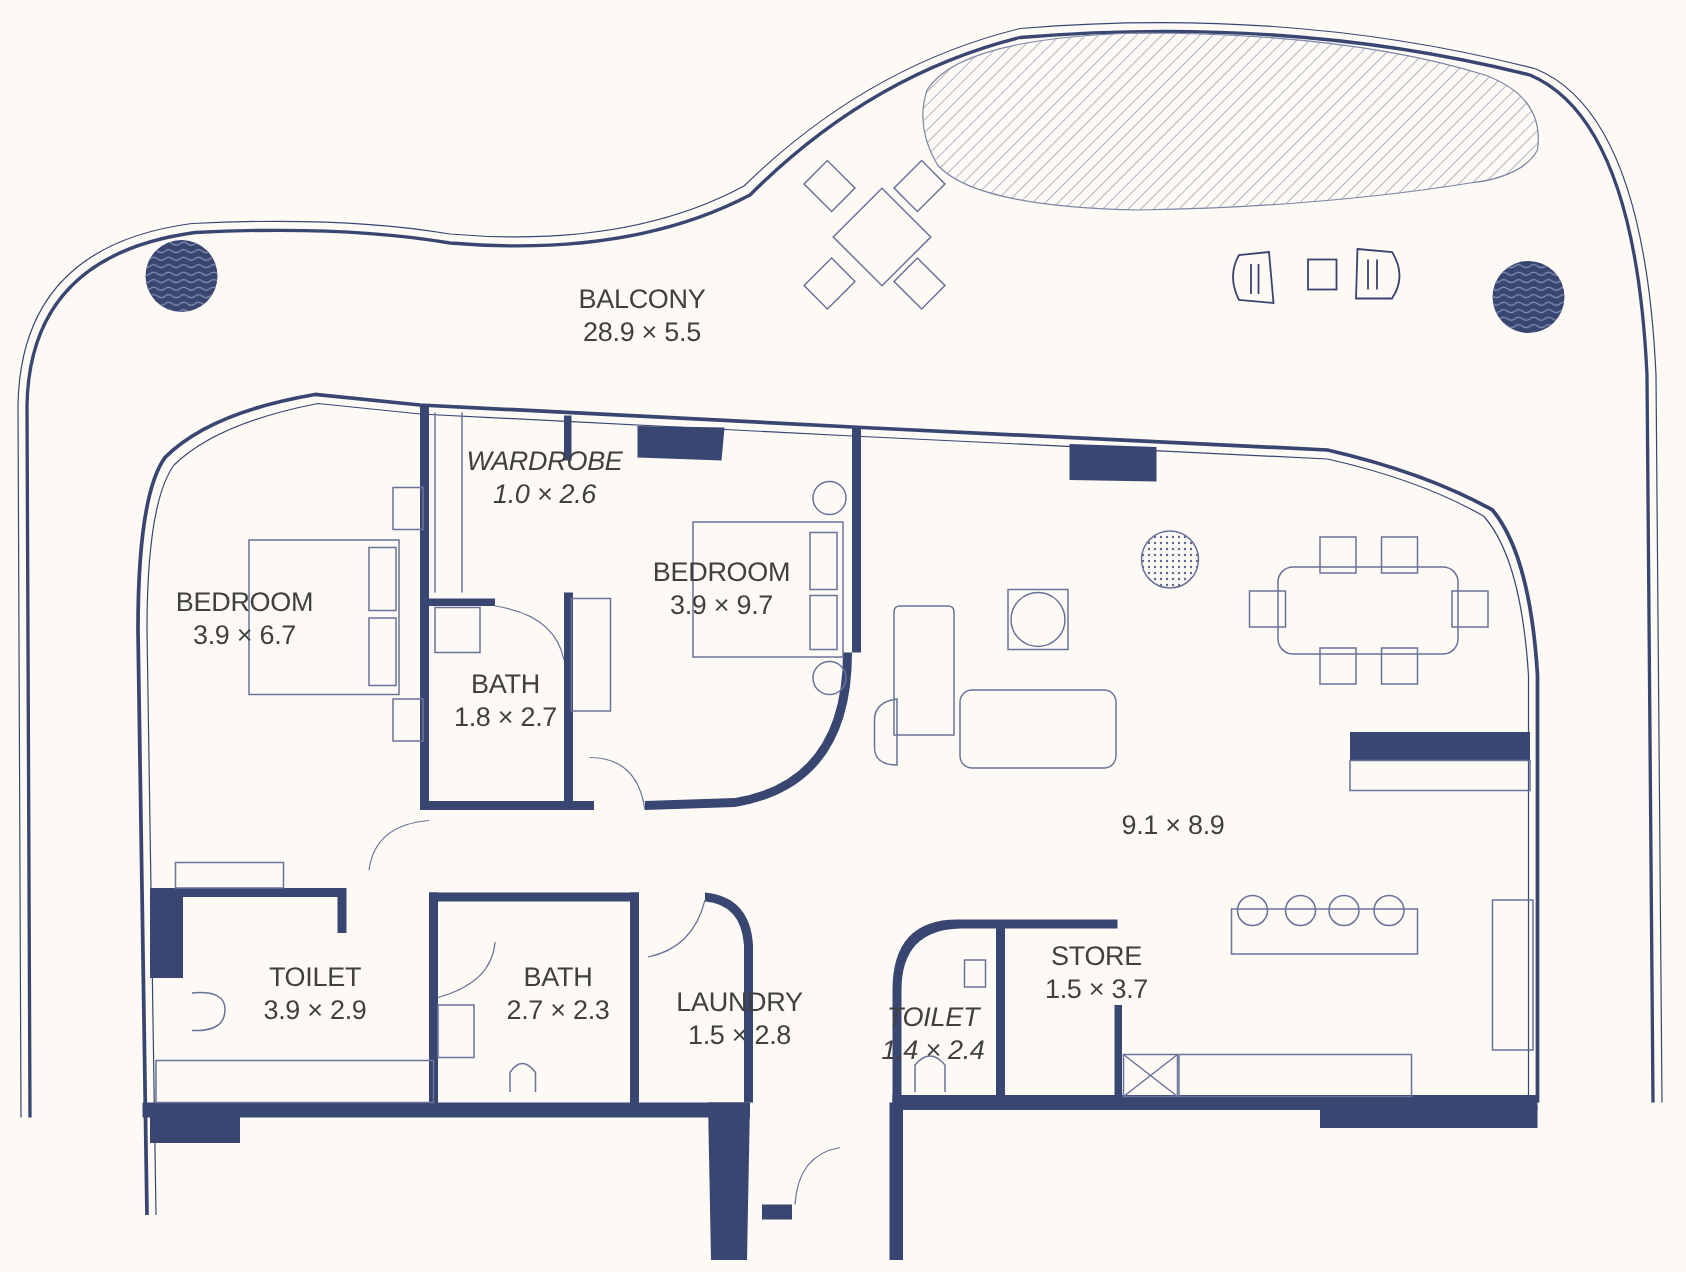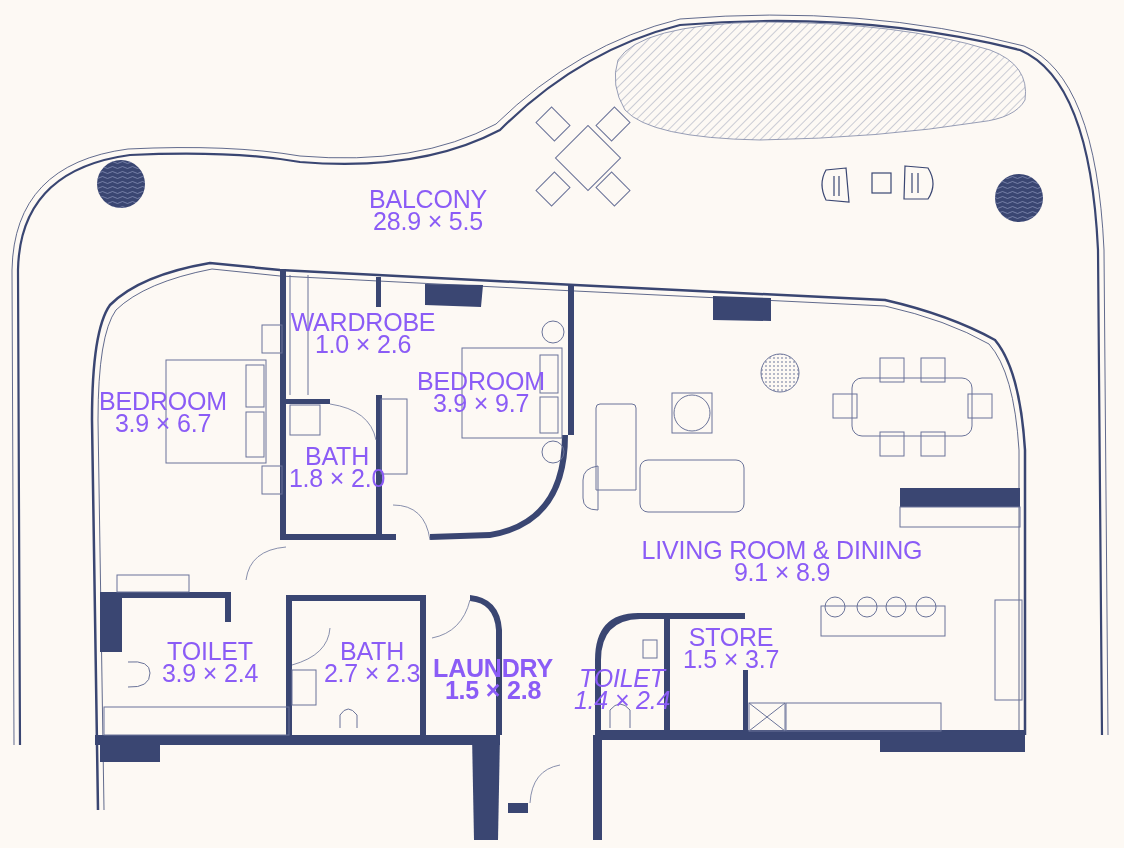--- a/index.html
+++ b/index.html
@@ -1,18 +1,18 @@
 <!DOCTYPE html>
 <html><head>
 <meta charset="utf-8">
 <style>
   html, body { margin:0; padding:0; }
   body { width:1124px; height:848px; background:#fdf9f4; overflow:hidden; font-family:"Liberation Sans", sans-serif; }
   #plan { position:absolute; left:0; top:0; width:1124px; height:848px; }
-  .lbl { position:absolute; color:#8b5cf6; font-size:25px; line-height:22px; text-align:center; white-space:nowrap; transform:translateX(-50%); letter-spacing:-0.2px; }
+  .lbl { position:absolute; color:#404040; font-size:18px; line-height:22px; text-align:center; white-space:nowrap; transform:translateX(-50%); letter-spacing:-0.2px; }
   .lbl span { display:block; }
 </style>
 </head>
 <body>
 
 <svg id="plan" viewBox="0 0 1124 848" xmlns="http://www.w3.org/2000/svg">
   <defs>
     <pattern id="hatch" patternUnits="userSpaceOnUse" width="6" height="6" patternTransform="rotate(45)">
       <line x1="0" y1="0" x2="0" y2="6" stroke="#7d86a6" stroke-width="0.8"></line>
     </pattern>
@@ -158,45 +158,44 @@
 </svg>
 
 <div class="lbl" style="left:428px; top:188px;">
   <span>BALCONY</span>
   <span>28.9 × 5.5</span>
 </div>
 <div class="lbl" style="left:163px; top:390px;">
   <span>BEDROOM</span>
   <span>3.9 × 6.7</span>
 </div>
-<div class="lbl" style="left:363px; top:311px;">
+<div class="lbl" style="left:363px; top:296px;font-style:italic;">
   <span>WARDROBE</span>
   <span>1.0 × 2.6</span>
 </div>
 <div class="lbl" style="left:481px; top:370px;">
   <span>BEDROOM</span>
   <span>3.9 × 9.7</span>
 </div>
 <div class="lbl" style="left:337px; top:445px;">
   <span>BATH</span>
-  <span>1.8 × 2.0</span>
+  <span>1.8 × 2.7</span>
 </div>
 <div class="lbl" style="left:782px; top:539px;">
-  <span>LIVING ROOM &amp; DINING</span>
   <span>9.1 × 8.9</span>
 </div>
 <div class="lbl" style="left:210px; top:640px;">
   <span>TOILET</span>
-  <span>3.9 × 2.4</span>
+  <span>3.9 × 2.9</span>
 </div>
 <div class="lbl" style="left:372px; top:640px;">
   <span>BATH</span>
   <span>2.7 × 2.3</span>
 </div>
-<div class="lbl" style="left:493px; top:657px;font-weight:bold;">
+<div class="lbl" style="left:493px; top:657px;">
   <span>LAUNDRY</span>
   <span>1.5 × 2.8</span>
 </div>
 <div class="lbl" style="left:622px; top:667px;font-style:italic;">
   <span>TOILET</span>
   <span>1.4 × 2.4</span>
 </div>
 <div class="lbl" style="left:731px; top:626px;">
   <span>STORE</span>
   <span>1.5 × 3.7</span>

